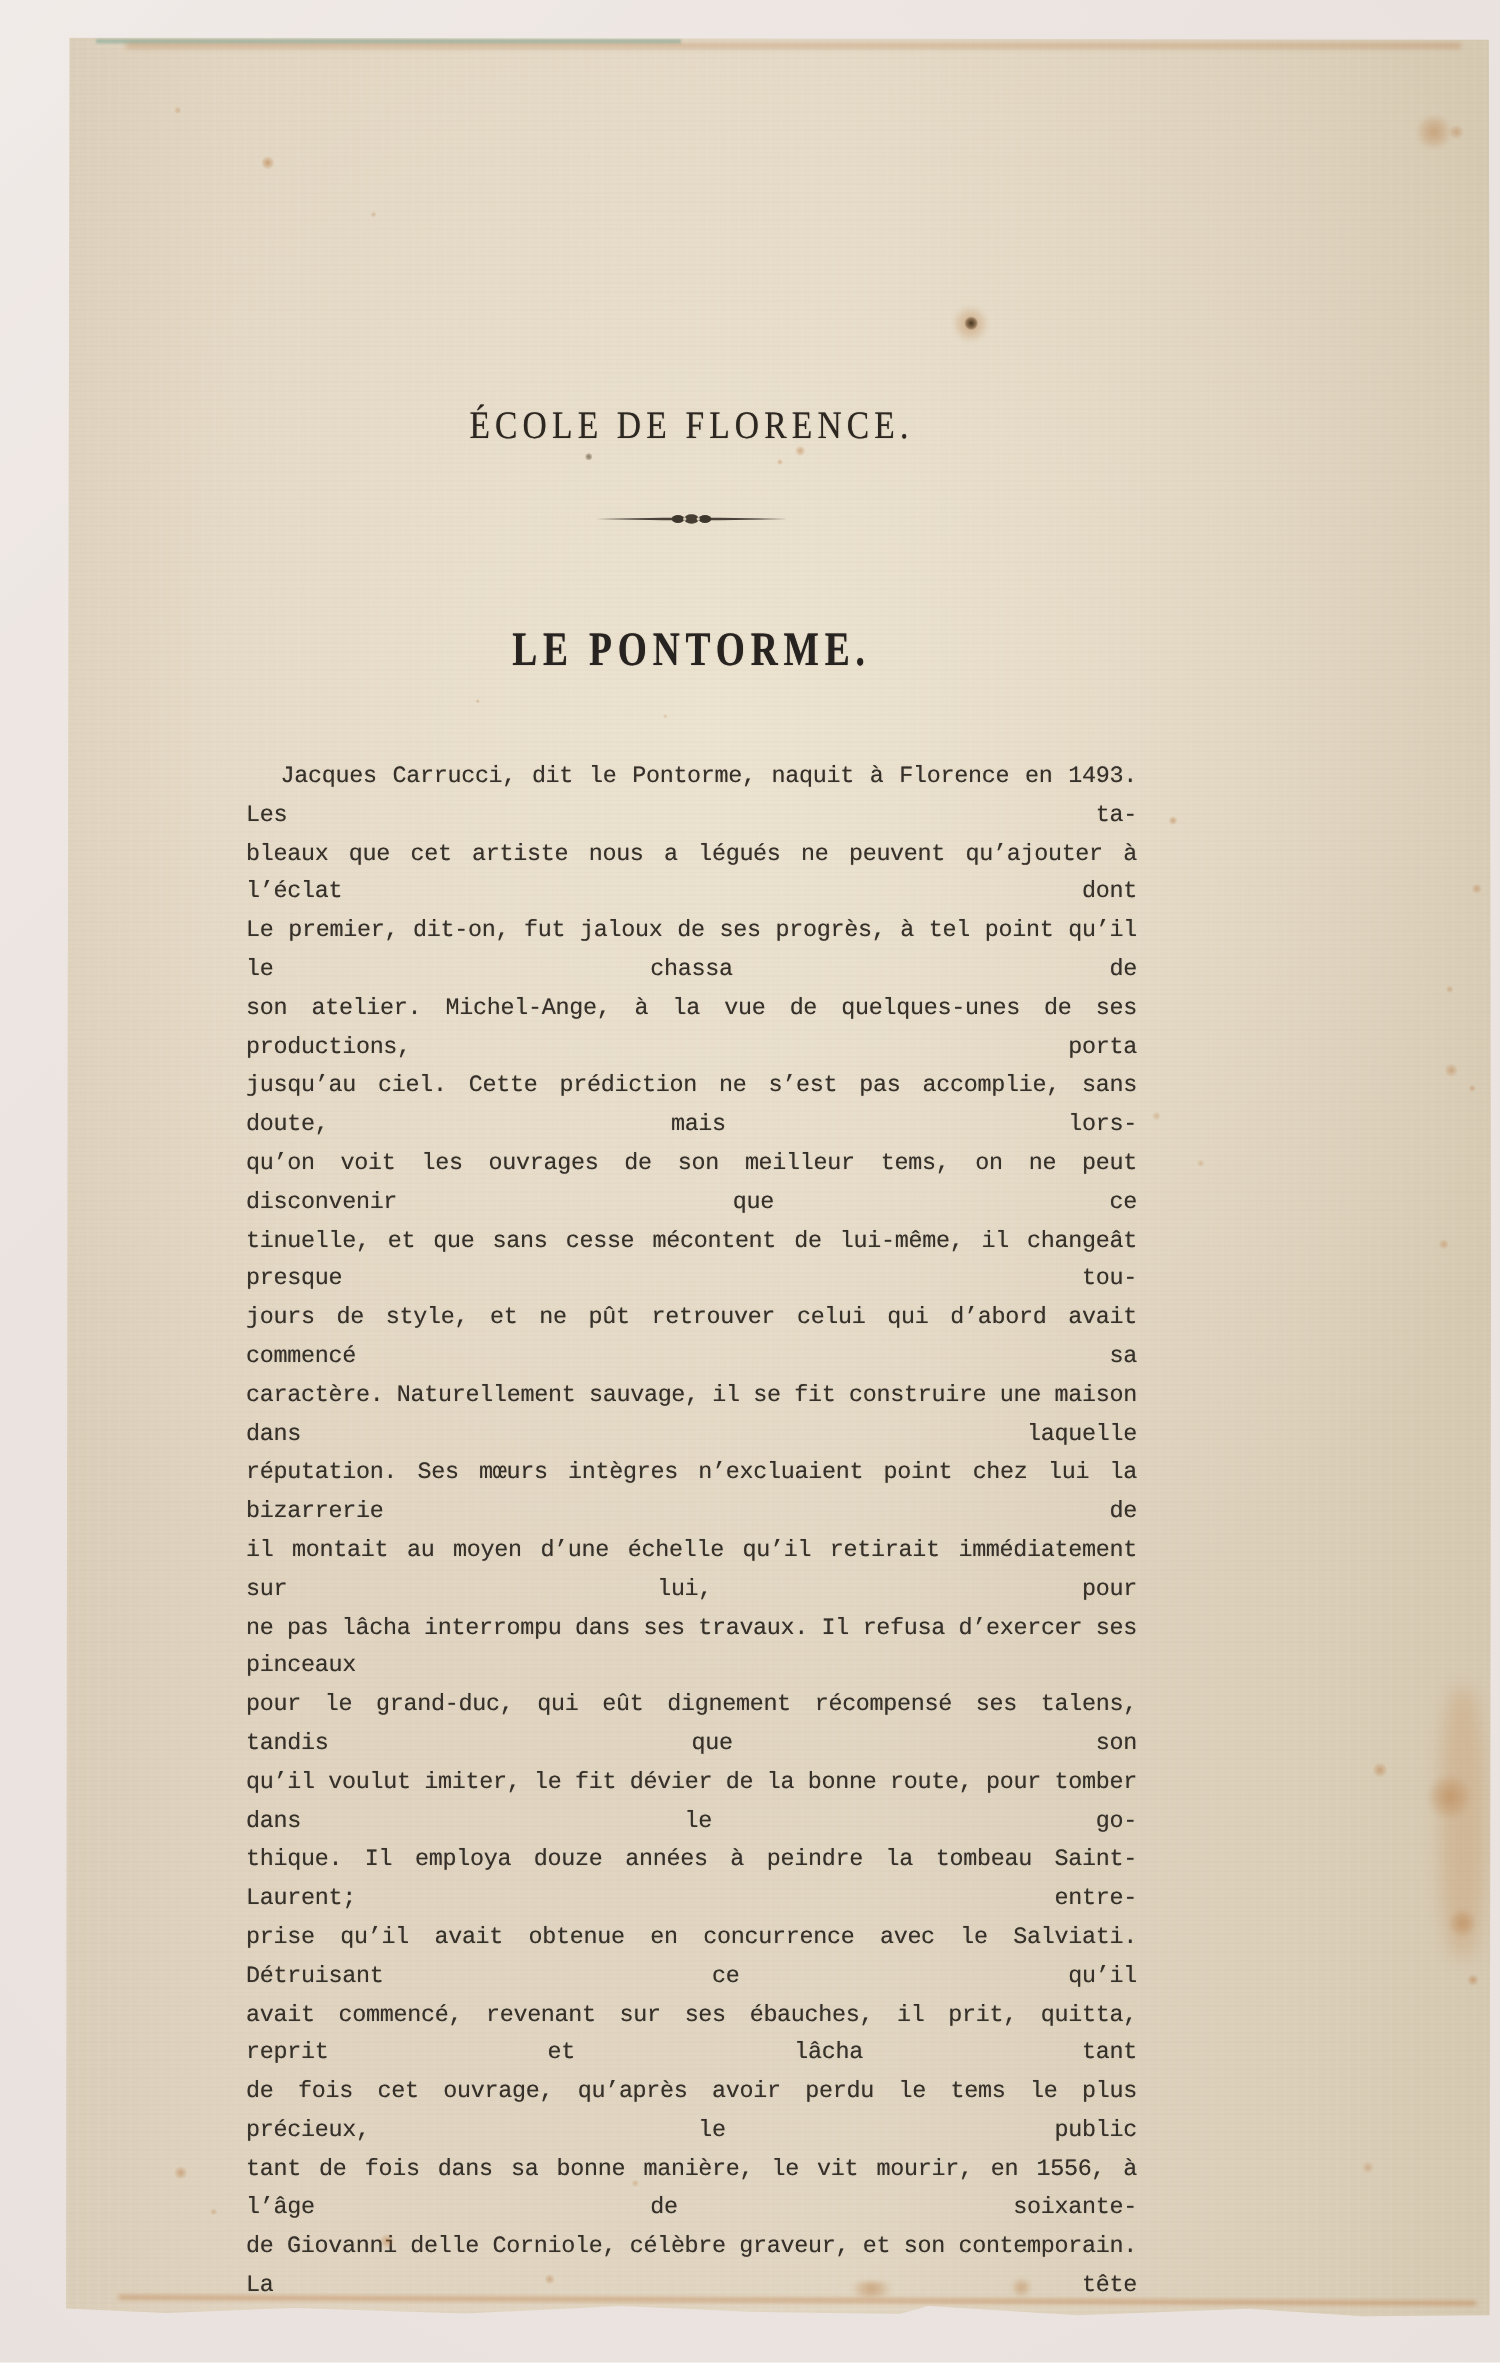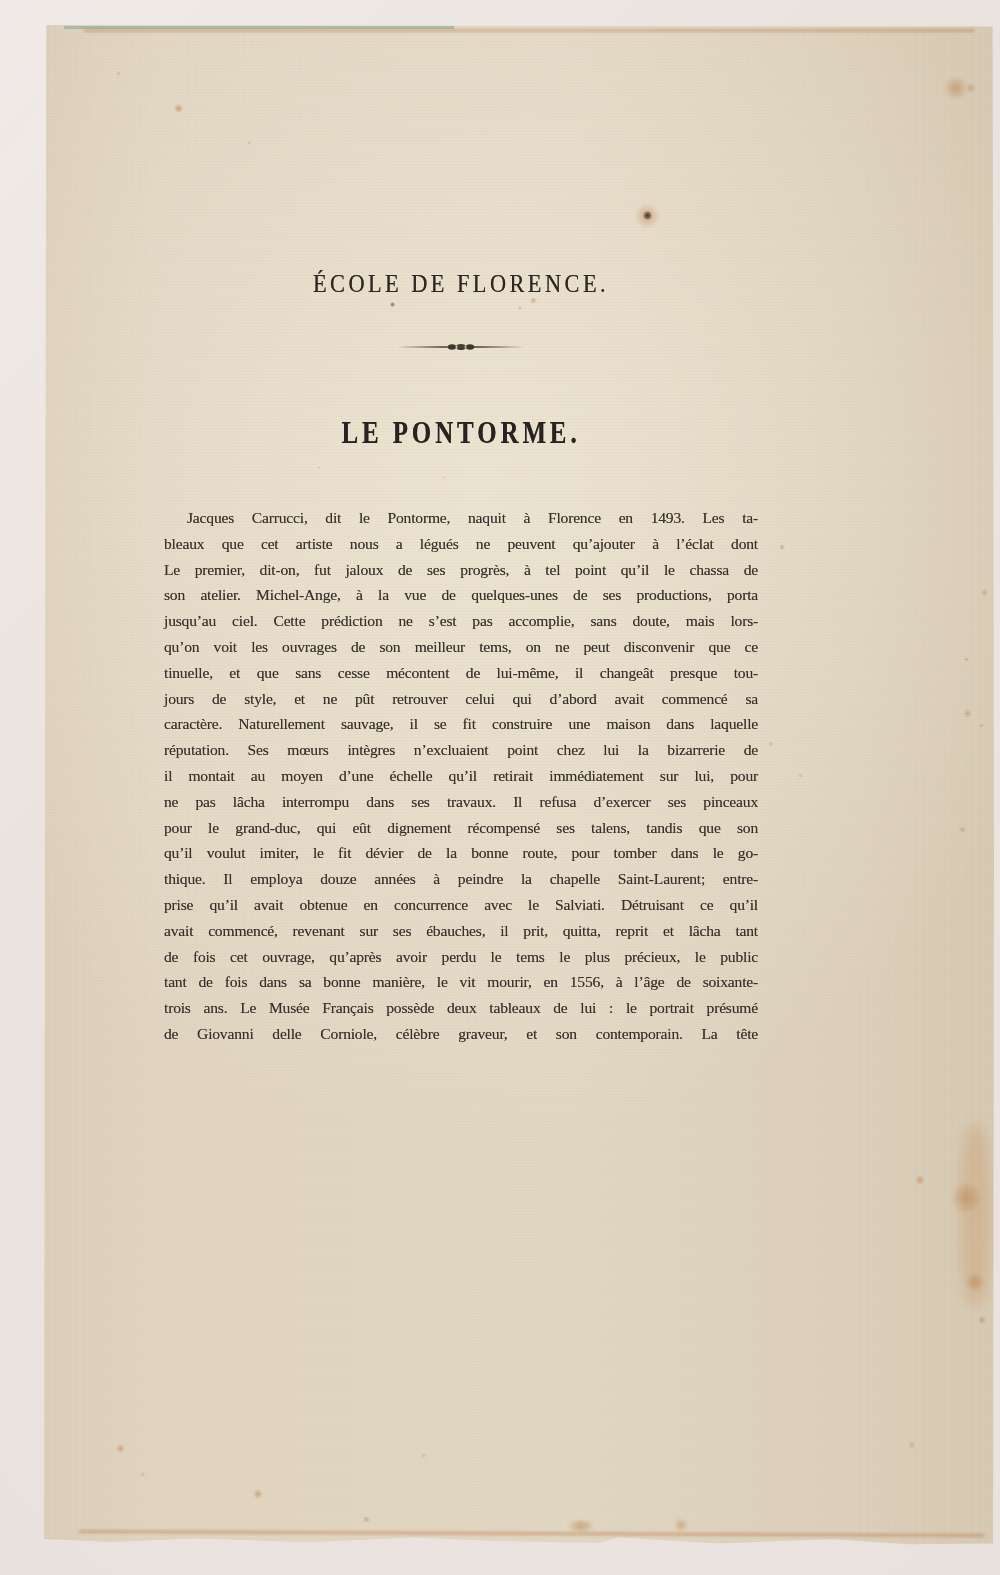--- a/index.html
+++ b/index.html
@@ -73,21 +73,21 @@
     letter-spacing: 5px; color: #272320; white-space: nowrap;
     transform: scaleX(0.78); transform-origin: 50% 50%;
     text-shadow: 0 0 0.6px rgba(50,42,34,0.7);
   }
   .body-text {
     top: 480px;
     font-size: 15.6px; line-height: 25.8px;
     letter-spacing: -0.2px; word-spacing: -0.5px;
     text-shadow: 0 0 0.5px rgba(70,60,48,0.55);
   }
-  .tline { text-align: justify; text-align-last: justify; white-space: normal; }
+  .tline { text-align: justify; text-align-last: justify; white-space: normal; font-family: Liberation Mono, monospace; }
   .tline.indent { text-indent: 23px; }
 </style>
 </head>
 <body>
 
 <div class="paper">
 
   <div class="edge edge-green"></div>
   <div class="edge edge-top-fox"></div>
   <div class="edge edge-bottom-fox"></div>
@@ -115,26 +115,25 @@
       <div class="tline">jusqu’au ciel. Cette prédiction ne s’est pas accomplie, sans doute, mais lors-</div>
       <div class="tline">qu’on voit les ouvrages de son meilleur tems, on ne peut disconvenir que ce</div>
       <div class="tline">tinuelle, et que sans cesse mécontent de lui-même, il changeât presque tou-</div>
       <div class="tline">jours de style, et ne pût retrouver celui qui d’abord avait commencé sa</div>
       <div class="tline">caractère. Naturellement sauvage, il se fit construire une maison dans laquelle</div>
       <div class="tline">réputation. Ses mœurs intègres n’excluaient point chez lui la bizarrerie de</div>
       <div class="tline">il montait au moyen d’une échelle qu’il retirait immédiatement sur lui, pour</div>
       <div class="tline">ne pas lâcha interrompu dans ses travaux. Il refusa d’exercer ses pinceaux</div>
       <div class="tline">pour le grand-duc, qui eût dignement récompensé ses talens, tandis que son</div>
       <div class="tline">qu’il voulut imiter, le fit dévier de la bonne route, pour tomber dans le go-</div>
-      <div class="tline">thique. Il employa douze années à peindre la chapelle Saint-Laurent; entre-</div>
+      <div class="tline">thique. Il employa douze années à peindre la tombeau Saint-Laurent; entre-</div>
       <div class="tline">prise qu’il avait obtenue en concurrence avec le Salviati. Détruisant ce qu’il</div>
       <div class="tline">avait commencé, revenant sur ses ébauches, il prit, quitta, reprit et lâcha tant</div>
       <div class="tline">de fois cet ouvrage, qu’après avoir perdu le tems le plus précieux, le public</div>
       <div class="tline">tant de fois dans sa bonne manière, le vit mourir, en 1556, à l’âge de soixante-</div>
-      <div class="tline">trois ans. Le Musée Français possède deux tableaux de lui : le portrait présumé</div>
       <div class="tline">de Giovanni delle Corniole, célèbre graveur, et son contemporain. La tête</div>
     </div>
 
   <div class="fox fox-soft" style="left:592px; top:179px; width:22px; height:24px;"></div>
   <div class="fox fox-dark" style="left:599px; top:186px; width:9px; height:9px;"></div>
   <div class="fox fox-dark" style="left:346px; top:277px; width:5px; height:5px; opacity:.6;"></div>
   <div class="fox" style="left:486px; top:272px; width:7px; height:7px; opacity:.5;"></div>
   <div class="fox" style="left:474px; top:281px; width:4px; height:4px; opacity:.45;"></div>
   <div class="fox" style="left:130px; top:79px; width:9px; height:9px; opacity:.6;"></div>
   <div class="fox fox-soft" style="left:900px; top:52px; width:24px; height:22px;"></div>

